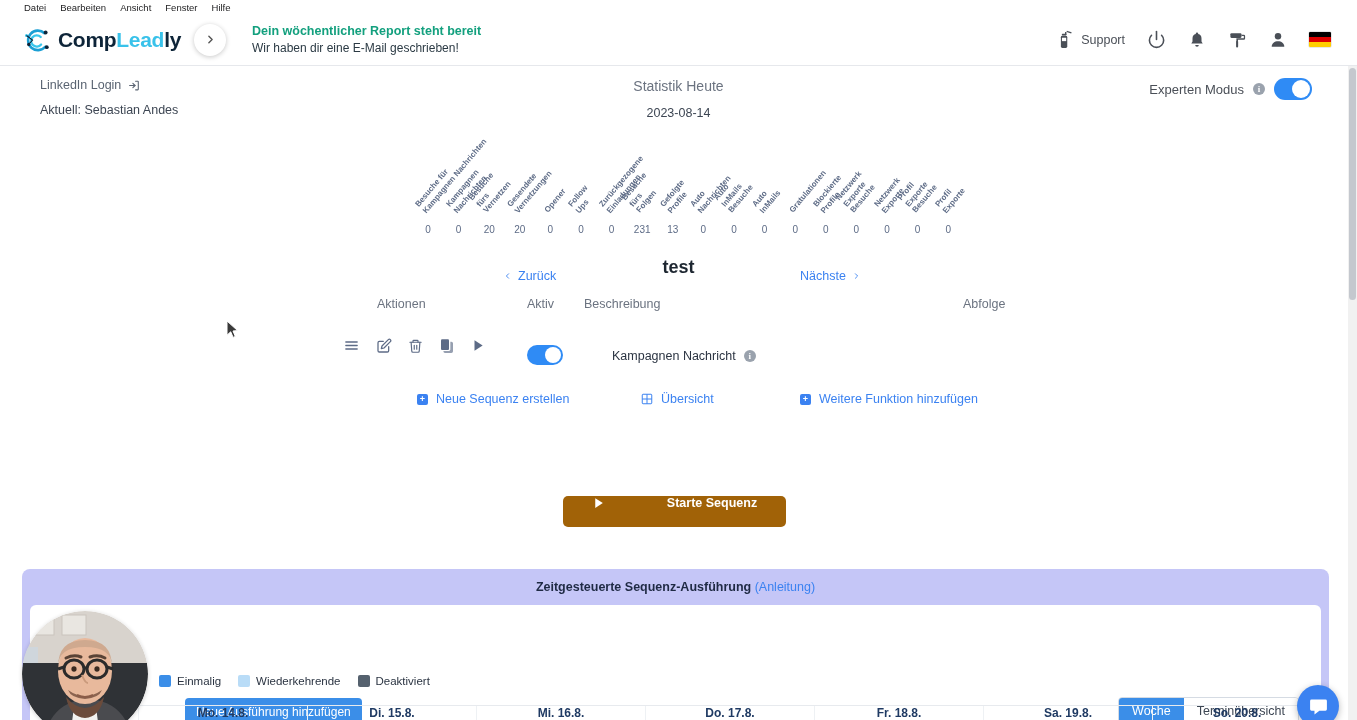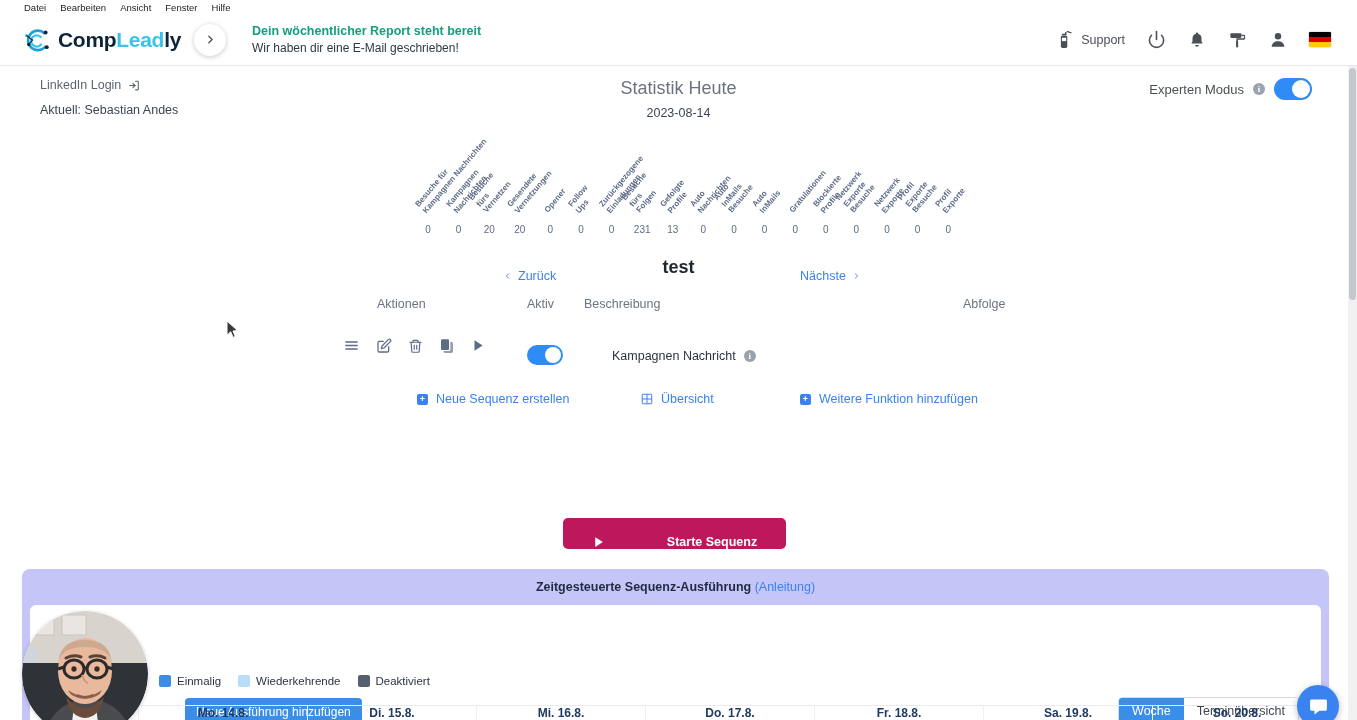--- a/index.html
+++ b/index.html
@@ -92,21 +92,21 @@
     position: absolute; left: 40px; top: 12px;
     font-size: 12.5px; color: #5a6472;
     display: flex; align-items: center; gap: 7px; cursor: pointer;
   }
   .aktuell {
     position: absolute; left: 40px; top: 37px;
     font-size: 12.5px; color: #3d4653;
   }
   .stat-head {
     position: absolute; left: 0; right: 0; top: 12px;
-    text-align: center; font-size: 18px; color: #6b7380;
+    text-align: center; font-size: 14px; color: #6b7380;
   }
   .stat-date {
     position: absolute; left: 0; right: 0; top: 40px;
     text-align: center; font-size: 12.5px; color: #3d4653;
   }
   .expert {
     position: absolute; right: 45px; top: 12px;
     display: flex; align-items: center; gap: 9px;
   }
   .expert .lbl { font-size: 13px; color: #4a4f57; }
@@ -206,24 +206,24 @@
   .lr-over { left: 641px; }
   .lr-add { left: 800px; }
   .sq-icon {
     width: 11px; height: 11px; background: #3b82f1; border-radius: 2px;
     color: #fff; font-size: 9px; line-height: 11px; text-align: center; font-weight: 700;
     flex: none;
   }
 
   
   .startbtn {
-    position: absolute; left: 563px; top: 452px;
+    position: absolute; left: 563px; top: 430px;
     width: 223px; height: 31px;
-    background: #be185d; border-radius: 5px;
-    display: flex; align-items: flex-end; justify-content: center;
+    background: #a16207; border-radius: 5px;
+    display: flex; align-items: flex-start; justify-content: center;
     gap: 62px; cursor: pointer;
   }
   .startbtn .lbl { color: #fff; font-size: 12.5px; font-weight: 700; }
 
   
   .sched {
     position: absolute; left: 22px; top: 503px;
     width: 1307px; height: 190px;
     background: #c5c6f7; border-radius: 8px;
   }

